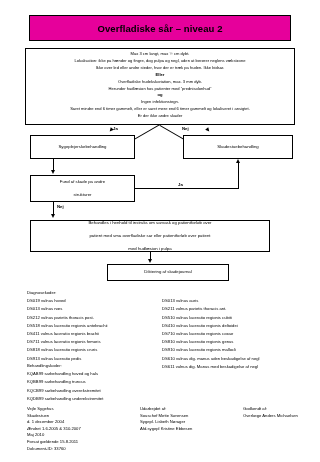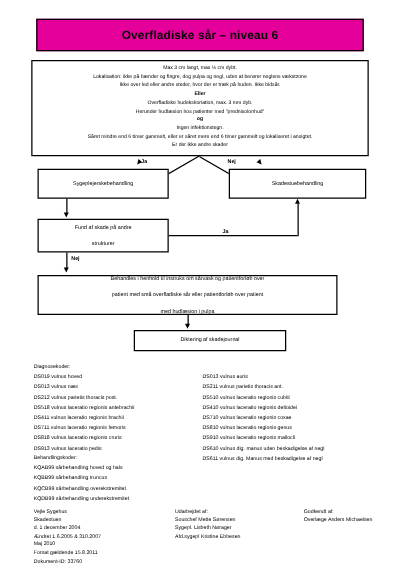--- a/index.html
+++ b/index.html
@@ -194,21 +194,21 @@
     line-height: 6.6px;
     white-space: nowrap;
   }
 </style>
 </head>
 <body>
 
 <div class="page">
 
   <div class="title-banner">
-    <div class="title-text">Overfladiske sår – niveau 6</div>
+    <div class="title-text">Overfladiske sår – niveau 2</div>
   </div>
 
   <div class="criteria-box">
     <div class="criteria-line">Max 3 cm langt, max ½ cm dybt.</div>
     <div class="criteria-line">Lokalisation: ikke på hænder og fingre, dog pulpa og negl, uden at berører neglens vækstzone</div>
     <div class="criteria-line">Ikke over led eller andre steder, hvor der er træk på huden. Ikke bidsår.</div>
     <div class="criteria-line bold">Eller</div>
     <div class="criteria-line">Overfladiske hudekskoriation, max. 3 mm dyb.</div>
     <div class="criteria-line">Herunder hudlæsion hos patienter med ”prednisolonhud”</div>
     <div class="criteria-line bold">og</div>

